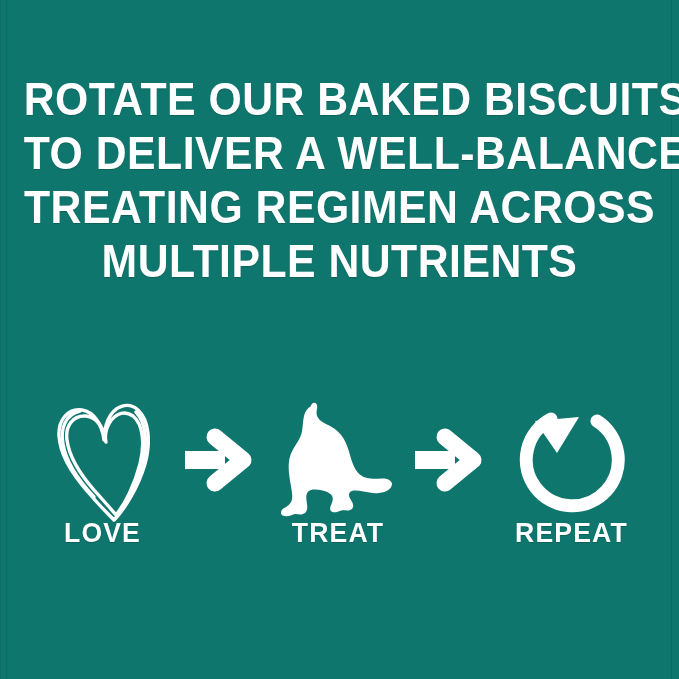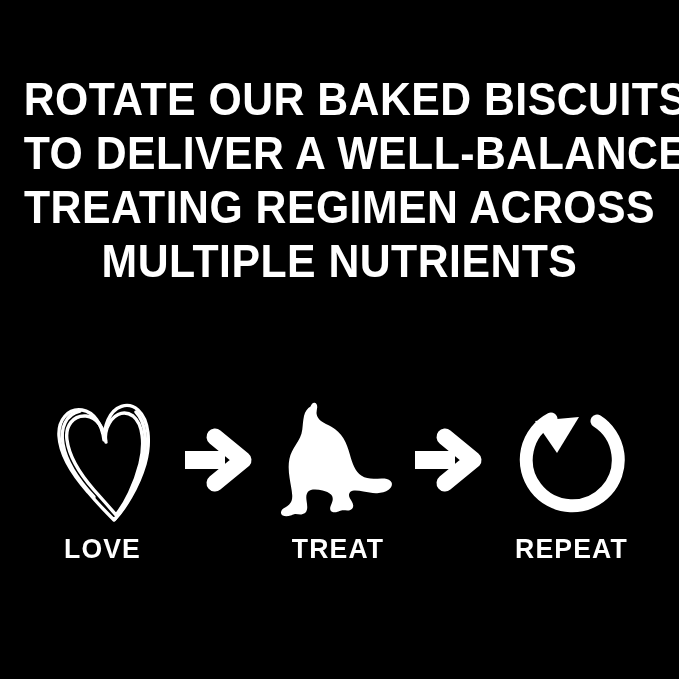--- a/index.html
+++ b/index.html
@@ -4,21 +4,21 @@
 <style>
   html, body {
     margin: 0;
     padding: 0;
     background: #2a6094;
   }
   #poster {
     position: relative;
     width: 679px;
     height: 679px;
-    background: #000000;
+    background: #0f766e;
     overflow: hidden;
     font-family: "Liberation Sans", sans-serif;
     text-decoration: underline;
     -webkit-font-smoothing: antialiased;
   }
   
   .edge-line {
     position: absolute;
     top: 0;
     bottom: 0;
@@ -71,21 +71,21 @@
   .cell-arrow2 { left: 408px; width: 78px;  }
   .cell-repeat { left: 494px; width: 155px; }
 
   .icon-cell svg { display: block; overflow: visible; }
 
   
   .label-row {
     position: absolute;
     left: 0;
     right: 0;
-    top: 532px;
+    top: 516px;
     height: 40px;
   }
   .label {
     position: absolute;
     top: 0;
     text-align: center;
     color: #ffffff;
     font-weight: bold;
     font-size: 28px;
     line-height: 34px;

